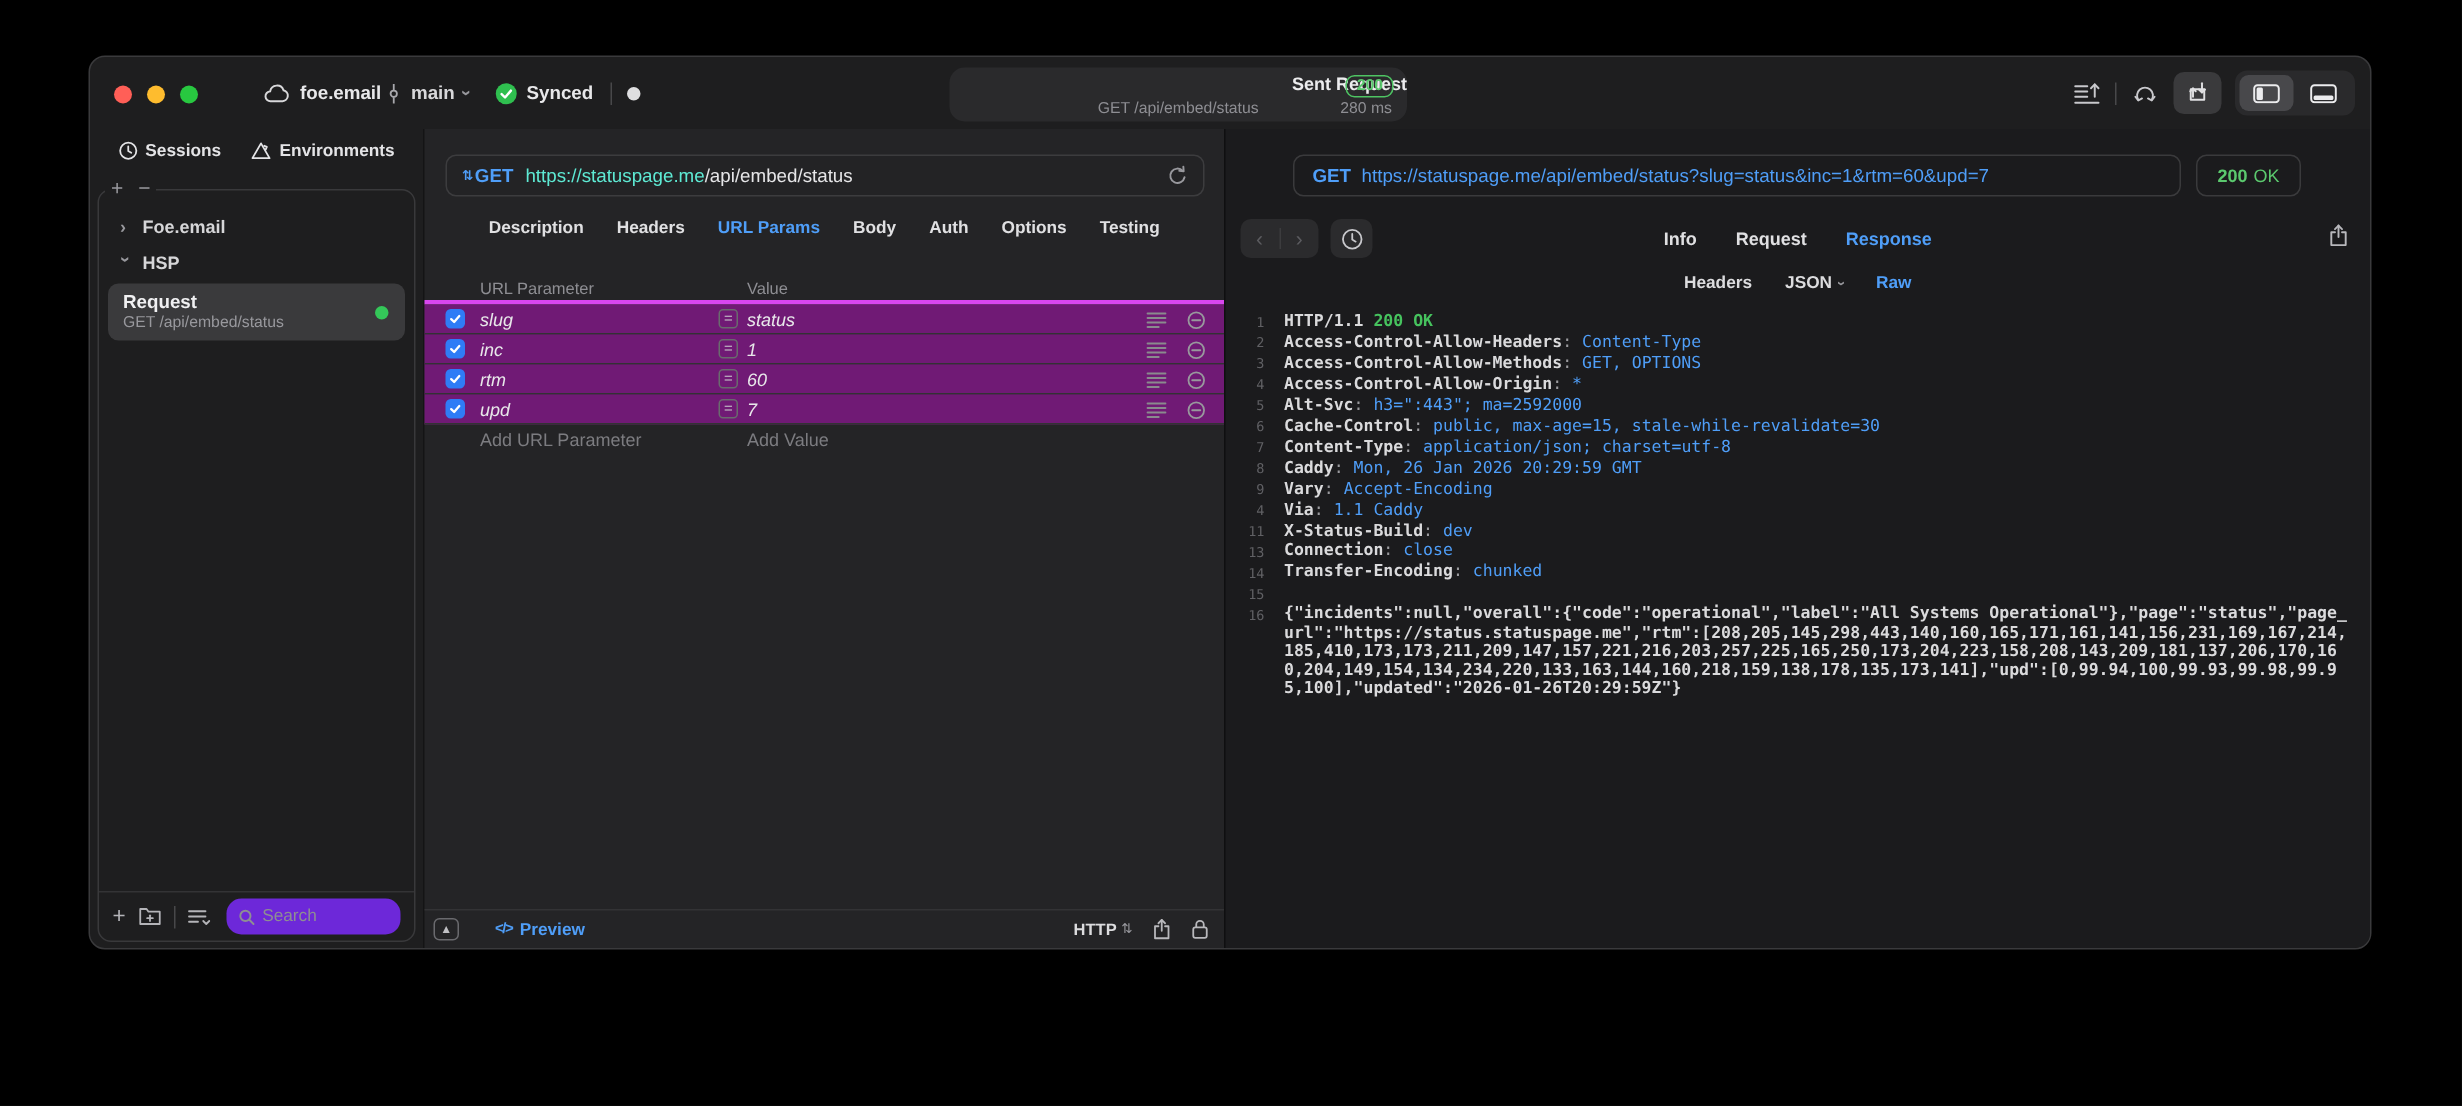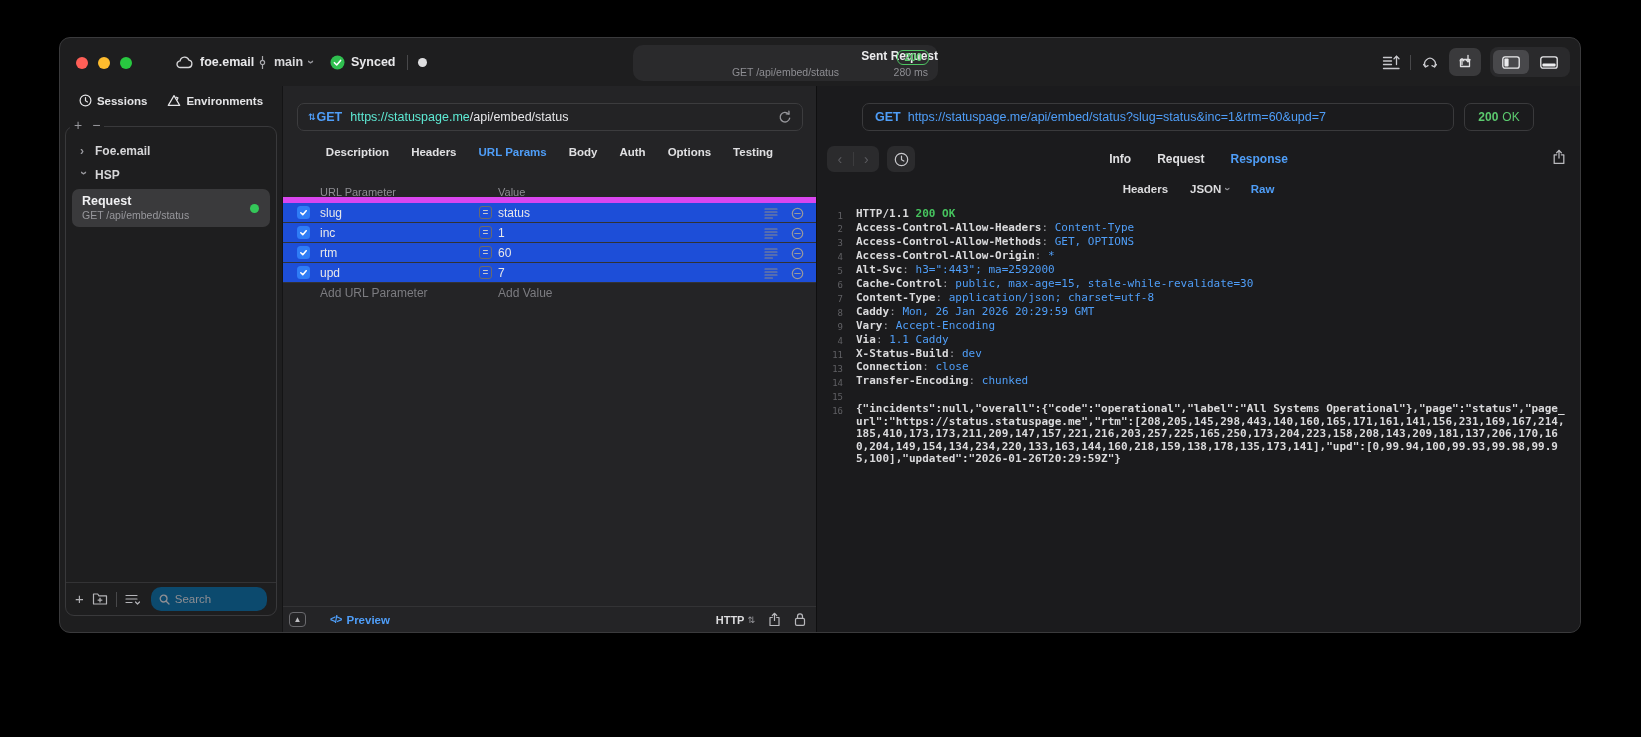--- a/index.html
+++ b/index.html
@@ -28,59 +28,59 @@
   #pill-ms { position:absolute; right:10px; bottom:3px; font-size:10.5px; color:#8e8e93; }
 
   #tb-right { position:absolute; right:10px; top:9px; height:30px; display:flex; align-items:center; gap:9px; }
   .icon-btn { display:flex; align-items:center; justify-content:center; color:#c8c8cc; }
   .icon-btn.boxed { width:32px; height:28px; background:#3a3a3c; border-radius:7px; }
   #panel-toggle-group { display:flex; align-items:center; background:#2a2a2c; border-radius:8px; padding:3px; gap:2px; }
   #panel-toggle-group .slot { width:36px; height:24px; display:flex; align-items:center; justify-content:center; border-radius:6px; }
   #panel-toggle-group .slot.active { background:#48484b; }
 
   
-  #sidebar { position:absolute; left:0; top:48px; width:222px; bottom:12px; }
+  #sidebar { position:absolute; left:0; top:48px; width:222px; bottom:0; }
   #sidebar-tabs { position:absolute; top:8px; left:0; right:0; display:flex; justify-content:center; gap:20px; }
   .sb-tab { display:flex; align-items:center; gap:5px; color:#e4e4e6; font-size:11.5px; font-weight:600; }
   #sb-panel { position:absolute; left:5px; right:5px; top:40px; bottom:4px; border:1px solid #39393b; border-radius:9px; }
   #sb-plusminus { position:absolute; left:10px; top:32px; background:#1e1e1f; padding:0 4px; display:flex; gap:10px;
     color:#98989d; font-size:14px; line-height:15px; }
   #sb-tree { position:absolute; left:6px; right:6px; top:12px; }
   .tree-item { display:flex; align-items:center; gap:7px; padding:5px 8px; color:#d6d6d8; font-size:12px; font-weight:600; }
   .tree-chev { color:#98989d; font-size:12px; line-height:1; width:8px; display:inline-block; }
   .tree-chev.down { transform:rotate(90deg); }
   #request-item { position:relative; margin-top:2px; background:#3a3a3c; border-radius:7px; padding:5px 10px 6px; }
   #request-item .t { font-size:12.5px; font-weight:700; color:#f0f0f2; }
   #request-item .s { font-size:10.5px; color:#98989d; margin-top:1px; }
   #request-item .dot { position:absolute; right:11px; top:50%; margin-top:-4.5px; width:9px; height:9px; border-radius:50%; background:#34c759; }
   #sb-footer { position:absolute; left:0; right:0; bottom:0; height:33px; border-top:1px solid #333335;
     display:flex; align-items:center; padding:0 9px; gap:8px; color:#b4b4b8; }
-  #sb-search { flex:1; margin-left:2px; height:20px; background:#0c4a6e; border-radius:10px; display:flex; align-items:center; gap:5px; padding:12px 8px; }
+  #sb-search { flex:1; margin-left:2px; height:20px; background:#6d28d9; border-radius:10px; display:flex; align-items:center; gap:5px; padding:12px 8px; }
   #sb-search input { background:transparent; border:none; outline:none; color:#c8c8cc; font-size:11.5px; width:100%;
     font-family:"Liberation Sans",sans-serif; }
   #sb-search input::placeholder { color:#8e8e93; }
 
   
   #request-panel { position:absolute; left:222px; top:48px; width:534px; bottom:0; background:#242426; border-left:1px solid #141415; }
   #url-bar { position:absolute; left:14px; top:17px; width:506px; height:28px; border:1px solid #3c3c3e; border-radius:7px;
     background:#232325; display:flex; align-items:center; padding:0 10px; font-size:12.5px; }
   #method-select { color:#4f9ef8; font-weight:700; display:flex; align-items:center; margin-right:8px; }
   #method-select .updown { font-size:9px; margin-right:1px; color:#4f9ef8; }
   .url-host { color:#5eead4; }
   .url-path { color:#e6e6e8; }
   #refresh-btn { margin-left:auto; color:#98989d; }
 
   #request-tabs { position:absolute; left:0; right:0; top:60px; height:24px; display:flex; justify-content:center; gap:22px; }
   .tab { font-size:11.5px; font-weight:600; color:#e0e0e2; }
   .tab.active { color:#4f9ef8; }
 
   #params-table { position:absolute; left:0; right:0; top:100px; font-size:12px; }
-  #params-head { display:flex; height:17px; align-items:center; color:#8e8e93; font-size:11px; border-bottom:6px solid #d946ef; }
+  #params-head { display:flex; height:17px; align-items:center; color:#8e8e93; font-size:11px; border-bottom:3px solid #d946ef; }
   .col-name { position:absolute; left:37px; } .col-value { position:absolute; left:215px; }
-  .param-row { position:relative; height:20px; border-bottom:1px solid #323234; background:#1d4ed8; display:flex; align-items:center; }
+  .param-row { position:relative; height:20px; border-bottom:1px solid #323234; background:#701a75; display:flex; align-items:center;font-style:italic; }
   .cbx { position:absolute; left:14px; width:13px; height:13px; background:#2f7cf6; border-radius:3.5px;
     display:flex; align-items:center; justify-content:center; }
   .p-name { position:absolute; left:37px; color:#e8e8ea; }
   .eq-box { position:absolute; left:196px; width:13px; height:13px; border:1px solid #6a6a6e; border-radius:3px;
     color:#c8c8cc; font-size:10px; line-height:11px; text-align:center; }
   .p-value { position:absolute; left:215px; color:#e8e8ea; }
   .row-drag { position:absolute; right:38px; top:4px; }
   .row-remove { position:absolute; right:12px; top:3.5px; }
   #params-add { position:relative; height:20px; display:flex; align-items:center; color:#7c7c80; }
 

